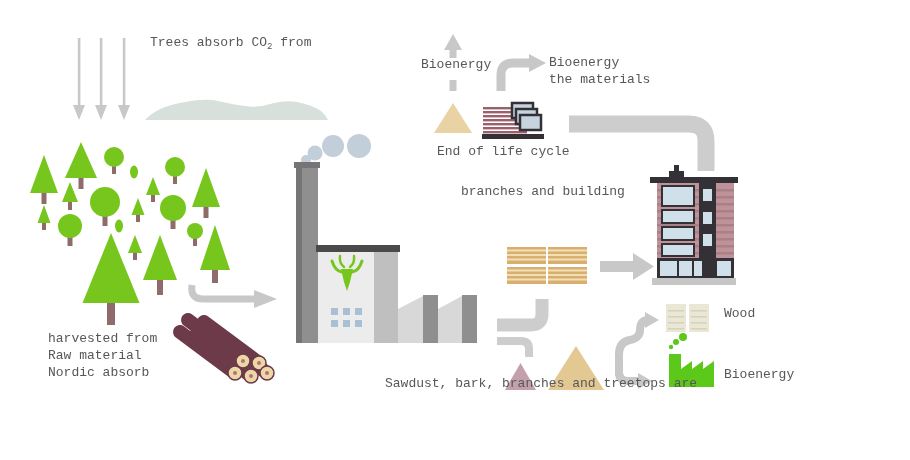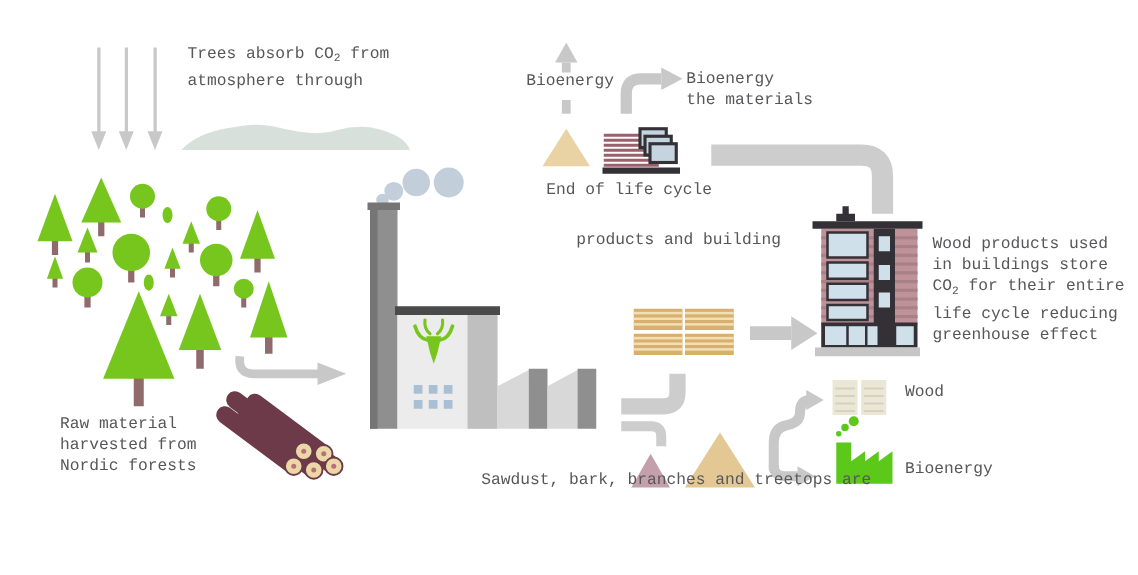--- a/index.html
+++ b/index.html
@@ -276,53 +276,45 @@
   <g>
     <path class="f-bio" d="M669,387 L669,354 L681,354 L681,369 L692,361 L692,369 L703,361 L703,369 L714,361 L714,387 Z"></path>
     <circle class="f-bio" cx="671" cy="347" r="2.2"></circle>
     <circle class="f-bio" cx="676" cy="342" r="3"></circle>
     <circle class="f-bio" cx="683" cy="337" r="4"></circle>
   </g>
 </svg>
 
   <div class="txt" style="left:150px;top:34px">
     <div><span>Trees absorb CO</span><span class="sub">2</span><span> from</span></div>
-    <div>atmosphere through</div>
   </div>
 
   <div class="txt" style="left:48px;top:330px">
+    <div>harvested from</div>
     <div>Raw material</div>
-    <div>harvested from</div>
-    <div>Nordic forests</div>
+    <div>Nordic absorb</div>
   </div>
 
   <div class="txt" style="left:421px;top:56px">
     <div>Bioenergy</div>
   </div>
 
   <div class="txt" style="left:549px;top:54px">
     <div>Bioenergy</div>
     <div>the materials</div>
   </div>
 
   <div class="txt" style="left:437px;top:143px">
     <div>End of life cycle</div>
   </div>
 
   <div class="txt" style="left:461px;top:183px">
-    <div>products and building</div>
-  </div>
-
-  <div class="txt" style="left:746px;top:186px">
-    <div>Wood products used</div>
-    <div>in buildings store</div>
-    <div><span>CO</span><span class="sub">2</span><span> for their entire</span></div>
-    <div>life cycle reducing</div>
-    <div>greenhouse effect</div>
-  </div>
+    <div>branches and building</div>
+  </div>
+
 
   <div class="txt" style="left:385px;top:375px">
     <div>Sawdust, bark, branches and treetops are</div>
   </div>
 
   <div class="txt" style="left:724px;top:305px">
     <div>Wood</div>
   </div>
 
   <div class="txt" style="left:724px;top:366px">

